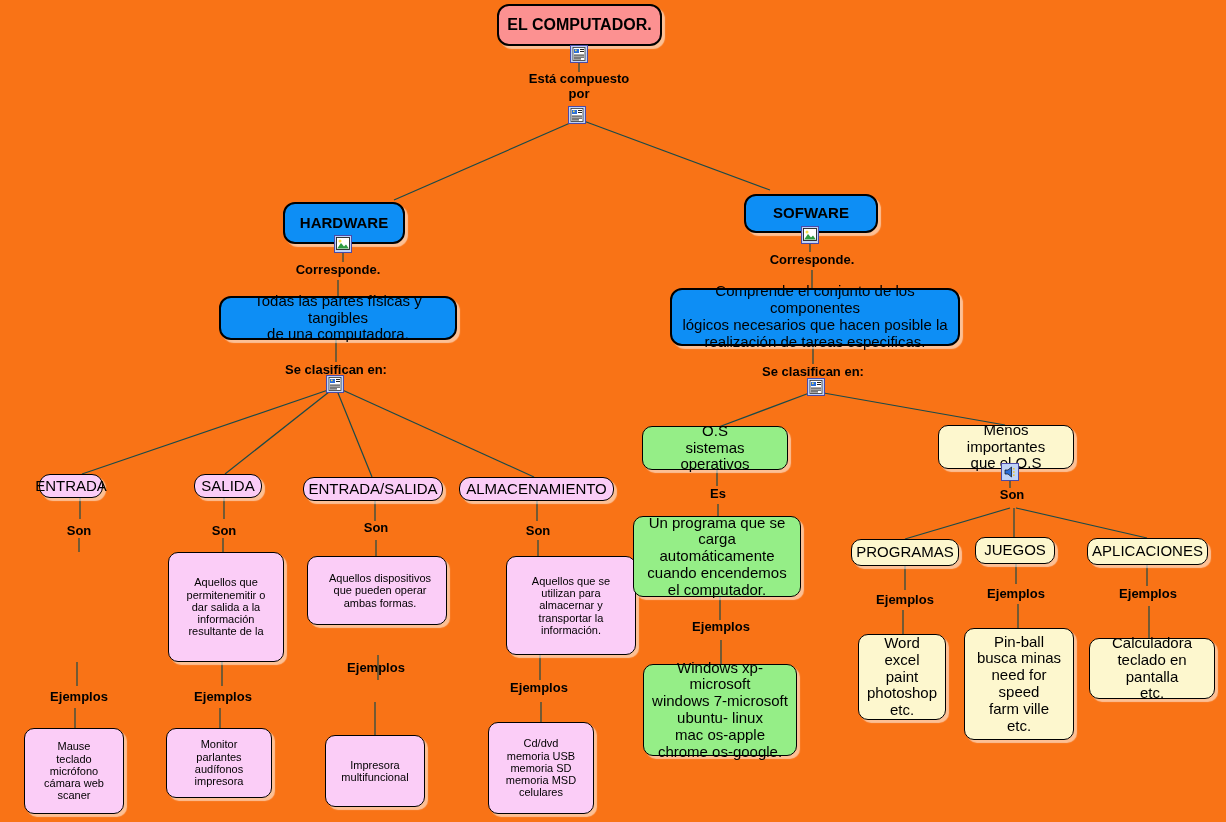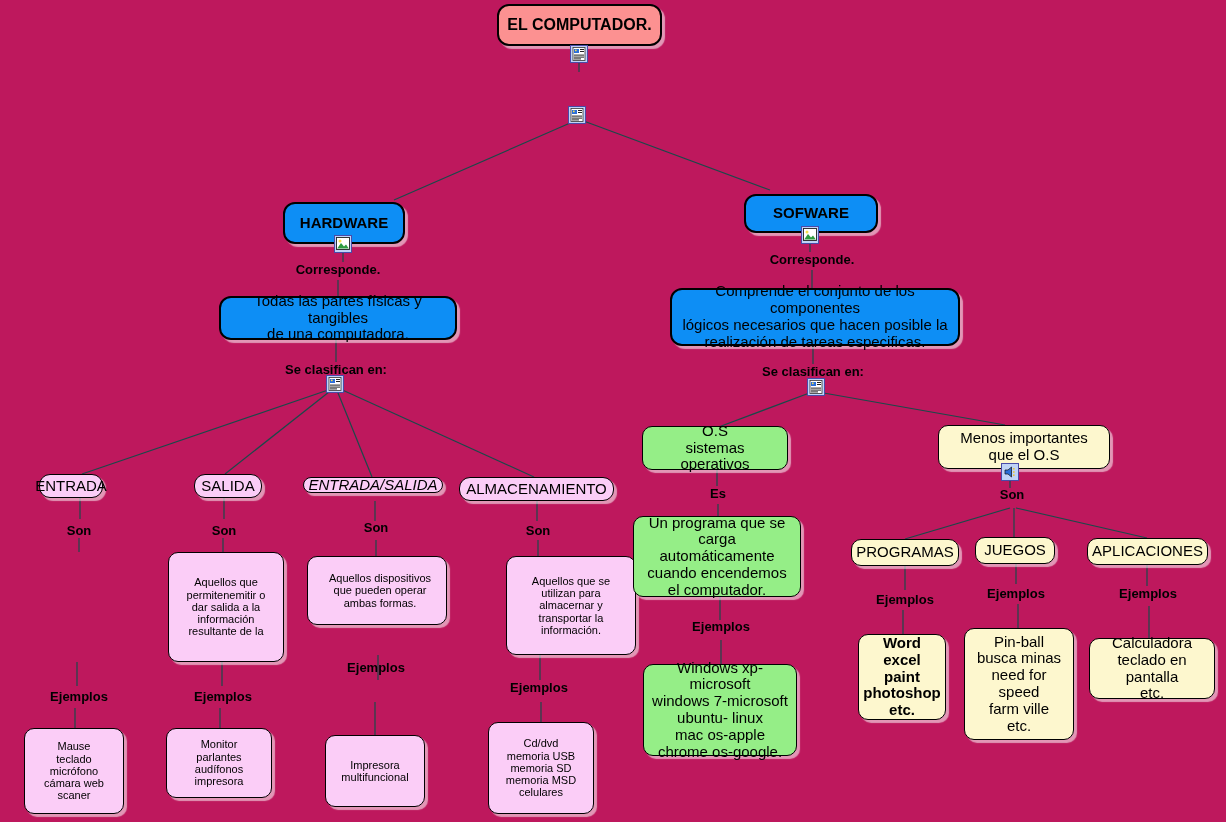--- a/index.html
+++ b/index.html
@@ -11,21 +11,21 @@
     width: 1226px;
     height: 822px;
     background: #8CFAFA;
     font-family: "Liberation Sans", sans-serif;
     overflow: hidden;
   }
   #canvas {
     position: relative;
     width: 1226px;
     height: 822px;
-    background: #be185d;
+    background: #f97316;
   }
   #links {
     position: absolute;
     left: 0;
     top: 0;
     width: 1226px;
     height: 822px;
     pointer-events: none;
   }
   
@@ -181,21 +181,21 @@
 de una computadora.</div>
 
   <div class="node blue" style="left:670px; top:288px; width:290px; height:58px;">Comprende el conjunto de los componentes
 lógicos necesarios que hacen posible la
 realización de tareas especificas.</div>
 
   <div class="node pink cat" style="left:39px; top:474px; width:64px; height:24px;">ENTRADA</div>
 
   <div class="node pink cat" style="left:194px; top:474px; width:68px; height:24px;">SALIDA</div>
 
-  <div class="node pink cat" style="left:303px; top:477px; width:140px; height:16px;font-style:italic;">ENTRADA/SALIDA</div>
+  <div class="node pink cat" style="left:303px; top:477px; width:140px; height:24px;">ENTRADA/SALIDA</div>
 
   <div class="node pink cat" style="left:459px; top:477px; width:155px; height:24px;">ALMACENAMIENTO</div>
 
 
   <div class="node pink" style="left:168px; top:552px; width:116px; height:110px;">Aquellos que
 permitenemitir o
 dar salida a la
 información
 resultante de la</div>
 
@@ -236,45 +236,47 @@
 carga automáticamente
 cuando encendemos
 el computador.</div>
 
   <div class="node green" style="left:643px; top:664px; width:154px; height:92px;">Windows xp-microsoft
 windows 7-microsoft
 ubuntu- linux
 mac os-apple
 chrome os-google.</div>
 
-  <div class="node yellow" style="left:938px; top:425px; width:172px; height:44px;">Menos importantes
+  <div class="node yellow" style="left:938px; top:425px; width:136px; height:44px;">Menos importantes
 que el O.S</div>
 
   <div class="node yellow" style="left:851px; top:539px; width:108px; height:27px;">PROGRAMAS</div>
 
   <div class="node yellow" style="left:975px; top:537px; width:80px; height:27px;">JUEGOS</div>
 
   <div class="node yellow" style="left:1087px; top:538px; width:121px; height:27px;">APLICACIONES</div>
 
-  <div class="node yellow" style="left:858px; top:634px; width:88px; height:86px;font-weight:bold;">Word
+  <div class="node yellow" style="left:858px; top:634px; width:88px; height:86px;">Word
 excel
 paint
 photoshop
 etc.</div>
 
   <div class="node yellow" style="left:964px; top:628px; width:110px; height:112px;">Pin-ball
 busca minas
 need for speed
 farm ville
 etc.</div>
 
   <div class="node yellow" style="left:1089px; top:638px; width:126px; height:61px;">Calculadora
 teclado en pantalla
 etc.</div>
 
+  <div class="linklabel" style="left:509px; top:72px; width:140px;">Está compuesto
+por</div>
 
   <div class="linklabel" style="left:273px; top:263px; width:130px;">Corresponde.</div>
 
   <div class="linklabel" style="left:747px; top:253px; width:130px;">Corresponde.</div>
 
   <div class="linklabel" style="left:256px; top:363px; width:160px;">Se clasifican en:</div>
 
   <div class="linklabel" style="left:733px; top:365px; width:160px;">Se clasifican en:</div>
 
   <div class="linklabel" style="left:49px; top:524px; width:60px;">Son</div>

